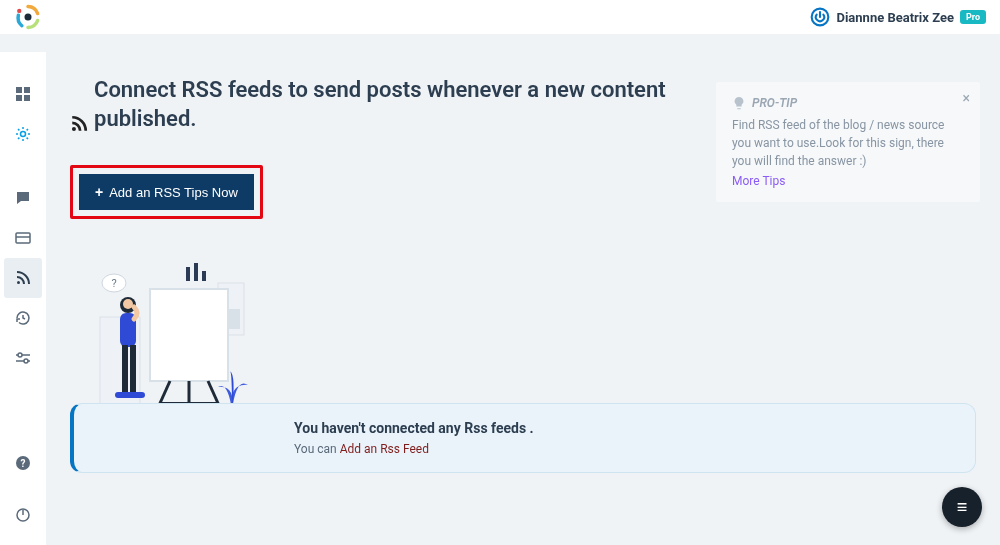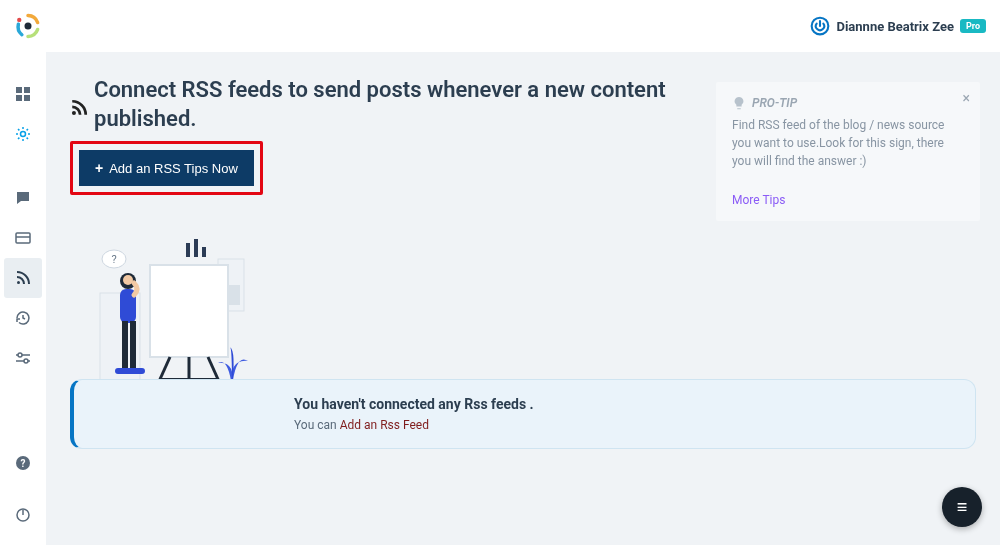--- a/index.html
+++ b/index.html
@@ -1,54 +1,54 @@
 <!DOCTYPE html>
 <html><head>
   <meta charset="utf-8">
   <style>
     * { margin: 0; padding: 0; box-sizing: border-box; }
     body { font-family: -apple-system, BlinkMacSystemFont, 'Segoe UI', Roboto, Helvetica, Arial, sans-serif; background: #f0f3f6; color: #333; width: 1000px; height: 545px; overflow: hidden; position: relative; }
 
-    .topbar { position: absolute; top: 0; left: 0; right: 0; height: 52px; background: #fff; display: flex; align-items: center; justify-content: space-between; padding: 0 14px 0 8px; }
+    .topbar { position: absolute; top: 0; left: 0; right: 0; height: 34px; background: #fff; display: flex; align-items: center; justify-content: space-between; padding: 0 14px 0 8px; }
     .logo { width: 28px; height: 28px; margin-left: 6px; }
     .user-area { display: flex; align-items: center; gap: 6px; }
     .user-power { width: 20px; height: 20px; color: #0675c4; }
     .user-name { font-weight: 700; font-size: 13px; color: #2c3e50; }
     .pro-badge { background: #19b9c3; color: #fff; font-size: 9px; padding: 2px 6px; border-radius: 3px; font-weight: 700; }
 
     .sidebar { position: absolute; top: 52px; left: 0; bottom: 0; width: 46px; background: #fff; display: flex; flex-direction: column; align-items: center; padding-top: 22px; }
     .sidebar-top { display: flex; flex-direction: column; align-items: center; gap: 0; }
     .sidebar-bottom { position: absolute; bottom: 10px; left: 0; right: 0; display: flex; flex-direction: column; align-items: center; gap: 12px; }
     .nav-item { width: 46px; height: 40px; display: flex; align-items: center; justify-content: center; color: #5a6a7a; cursor: pointer; }
     .nav-item.active { background: #e9eef2; color: #2c3e50; border-radius: 3px; margin: 0 4px; width: 38px; }
     .nav-item.accent { color: #07a1e8; }
     .nav-ic { width: 16px; height: 16px; }
 
     .content { position: absolute; top: 52px; left: 46px; right: 0; bottom: 0; padding: 24px 24px 0 24px; overflow: auto; }
 
-    .heading-row { display: flex; align-items: center; gap: 6px; margin-bottom: 8px; max-width: 620px; }
+    .heading-row { display: flex; align-items: flex-end; gap: 6px; margin-bottom: 32px; max-width: 620px; }
     .rss-ic-head { width: 18px; height: 18px; margin-top: 6px; flex: none; color: #222; }
     .heading { font-size: 22px; font-weight: 600; line-height: 1.3; color: #2c3e50; }
 
     .highlight-box { border: 3px solid #e30613; padding: 6px; display: inline-block; border-radius: 2px; }
     .primary-btn { background: #0d3b66; color: #fff; border: none; padding: 10px 16px; font-size: 13px; cursor: pointer; display: inline-flex; align-items: center; gap: 6px; }
     .primary-btn .plus { font-weight: 700; font-size: 14px; }
 
     .illustration-wrap { margin-top: 34px; margin-left: 14px; }
 
     .info-bar { border: 1px solid #cfe4f1; background: #eaf3fa; border-left: 4px solid #0675c4; border-radius: 12px; padding: 16px 20px; margin-top: -24px; position: relative; margin-left: 0; }
     .info-bar-inner { margin-left: 200px; }
     .info-title { font-weight: 700; font-size: 14px; color: #2c3e50; margin-bottom: 6px; }
     .info-sub { font-size: 12px; color: #5a6a7a; }
     .info-sub a { color: #7f1d1d; cursor: pointer; }
 
     .pro-tip { position: absolute; top: 30px; right: 20px; width: 264px; background: #f6f8fa; border-radius: 2px; padding: 14px 16px; font-size: 12px; color: #8895a3; }
     .pro-tip-head { display: flex; align-items: center; gap: 6px; margin-bottom: 6px; color: #9aa6b2; font-weight: 600; font-size: 12px; font-style: italic; }
     .pro-tip-close { position: absolute; top: 8px; right: 10px; color: #9aa6b2; cursor: pointer; font-size: 14px; }
-    .pro-tip-body { line-height: 1.5; margin-bottom: 23px; }
+    .pro-tip-body { line-height: 1.5; margin-bottom: 4px; }
     .pro-tip a { color: #8b5cf6; text-decoration: none; cursor: pointer; font-size: 12px; }
 
     .fab { position: absolute; right: 18px; bottom: 18px; width: 40px; height: 40px; border-radius: 50%; background: #17212b; color: #fff; display: flex; align-items: center; justify-content: center; font-size: 18px; cursor: pointer; box-shadow: 0 2px 6px rgba(0,0,0,.3); }
   </style>
 </head>
 <body>
 
 <div class="topbar">
   <div class="logo">
     <svg viewBox="0 0 32 32" width="28" height="28">

